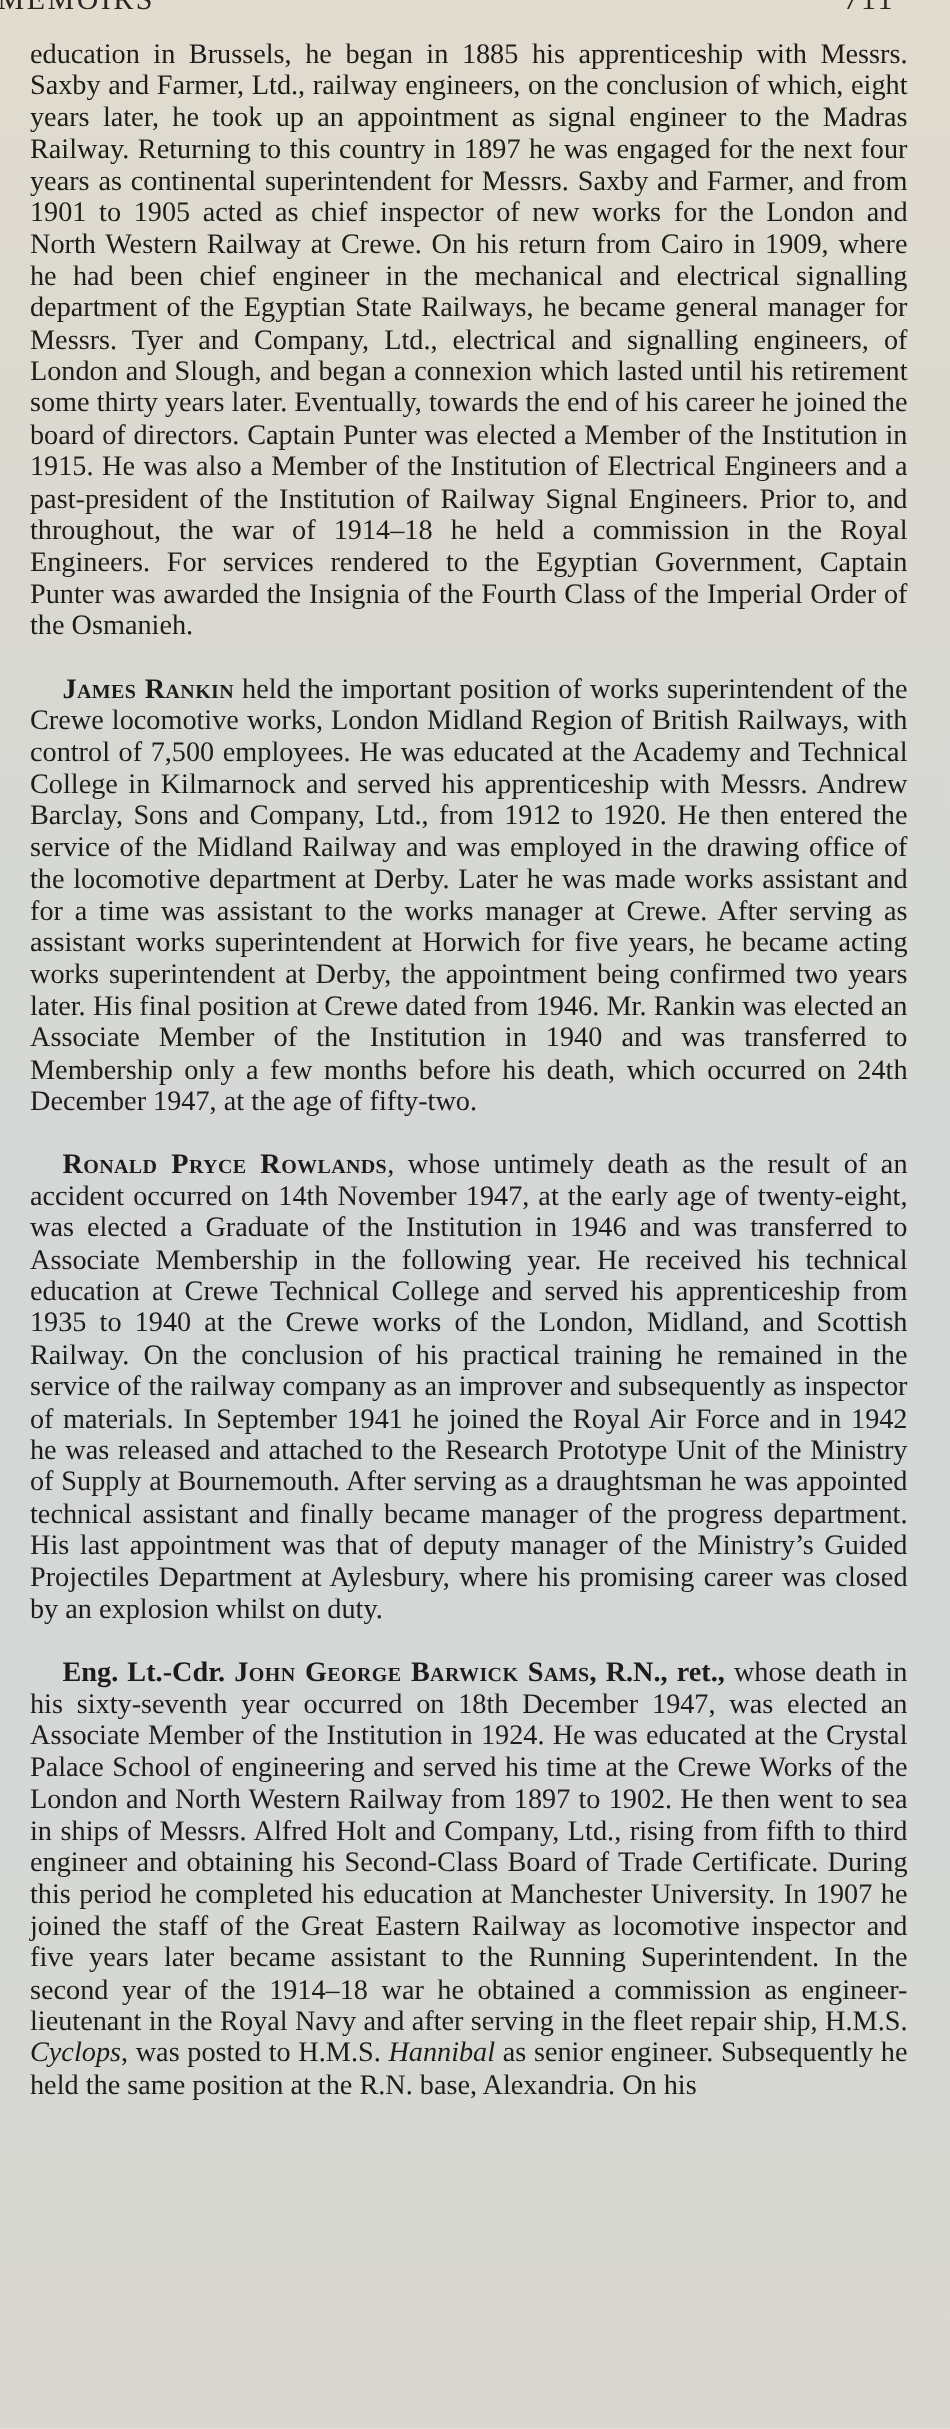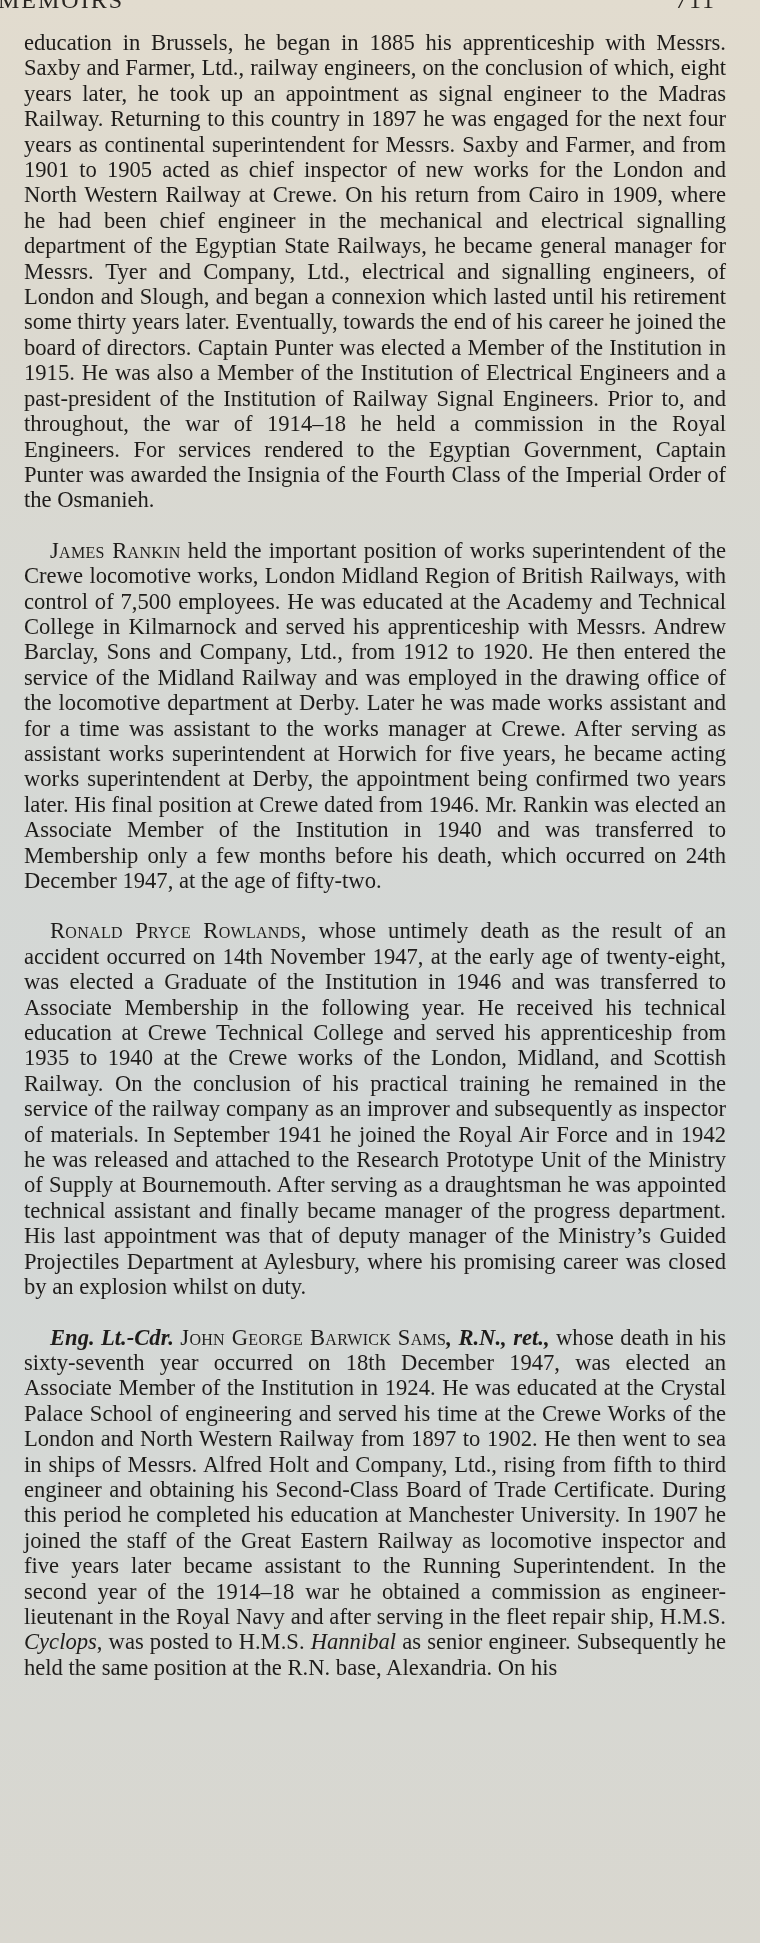--- a/index.html
+++ b/index.html
@@ -53,26 +53,25 @@
     hyphens: none;
   }
   .para.indent {
     text-indent: 26px;
   }
   .para + .para {
     margin-top: 25px;
   }
   .name {
     font-variant: small-caps;
-    font-weight: normal;
+    font-weight: bold;
     letter-spacing: 0.3px;
   }
   .prefix {
     font-weight: bold;
-    font-style: italic;
   }
   em {
     font-style: italic;
     font-family: Liberation Serif, serif;
   }
   .p1 { margin-top: 0; }
 </style>
 </head>
 <body>
 

